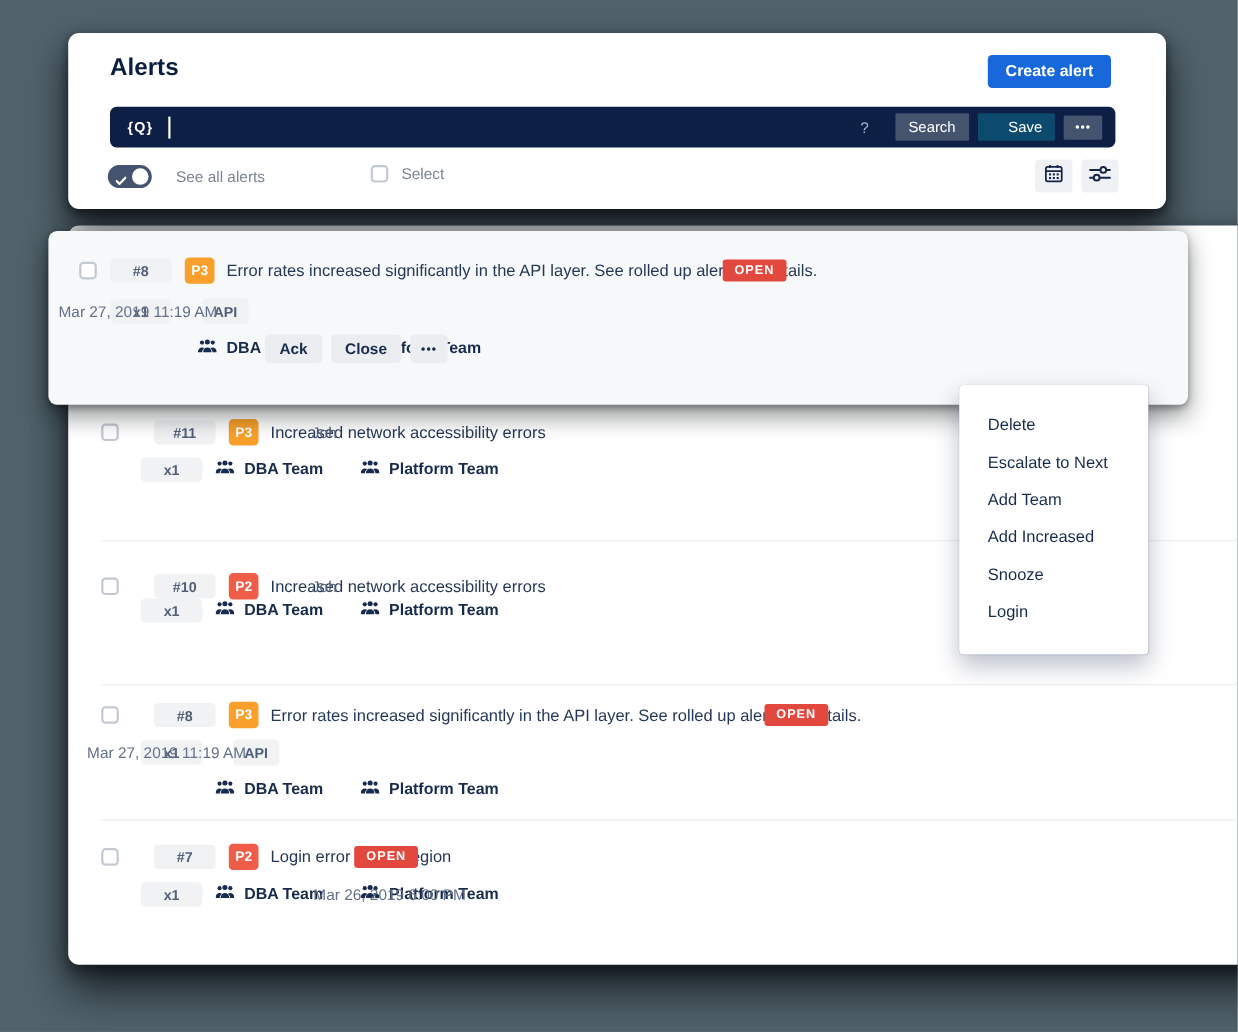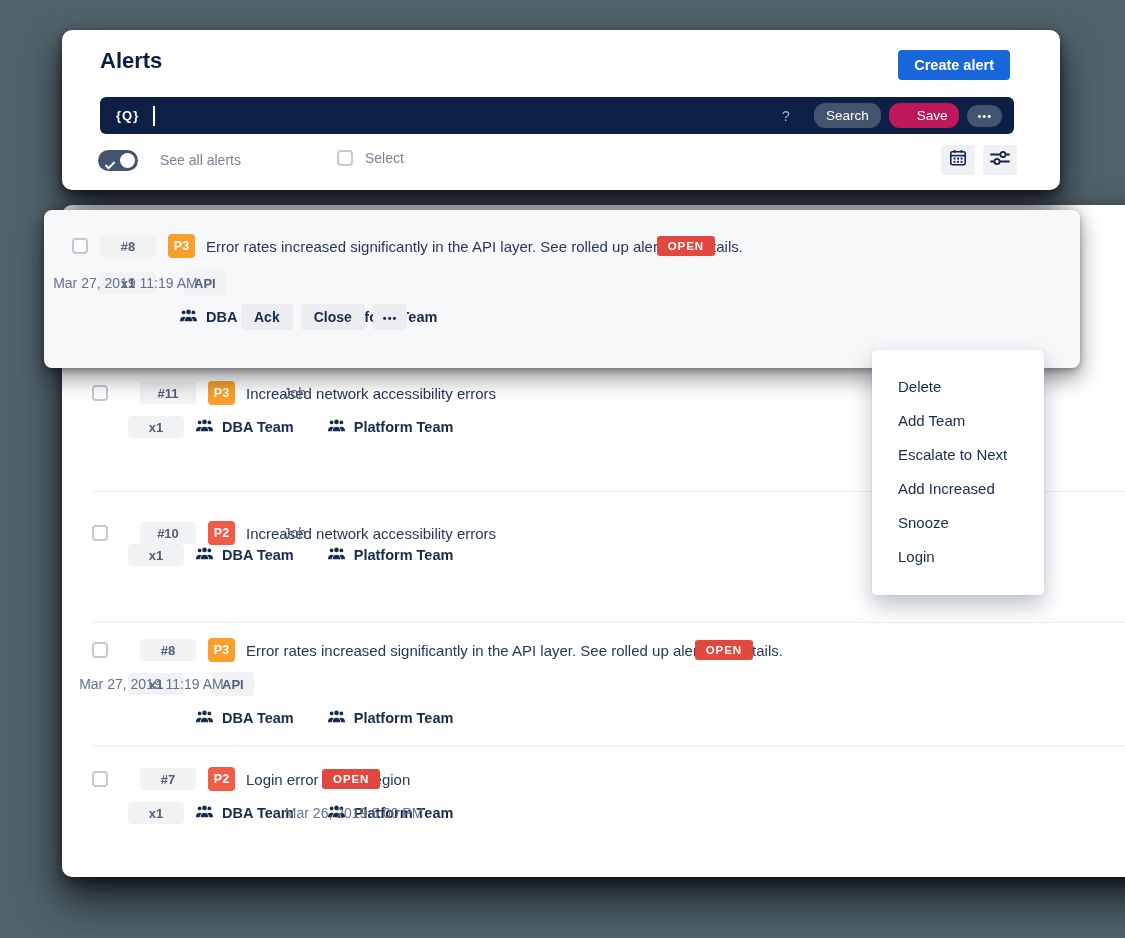--- a/index.html
+++ b/index.html
@@ -18,21 +18,21 @@
 
   
   .page-title{position:absolute;left:38px;top:18px;font-size:22px;font-weight:700;color:#0A1E42;}
   .create-btn{position:absolute;right:50px;top:20px;height:30px;display:flex;align-items:center;padding:0 16px;
     border-radius:4px;color:#fff;font-size:14.5px;font-weight:600;}
   .query-bar{position:absolute;left:38px;right:46px;top:67px;height:37px;border-radius:6px;display:flex;align-items:center;padding:0 12px 0 16px;box-sizing:border-box;}
   .query-icon{color:#fff;font-size:13px;font-weight:600;letter-spacing:1px;}
   .caret{width:2px;height:20px;background:#fff;margin-left:14px;}
   .bar-spacer{flex:1;}
   .help{color:#A7B4CC;font-size:14px;margin-right:16px;}
-  .navy-btn{color:#fff;font-size:13.5px;font-weight:500;border-radius:11px;padding:5px 12px;margin-left:8px;}
+  .navy-btn{color:#fff;font-size:13.5px;font-weight:500;border-radius:1px;padding:5px 12px;margin-left:8px;}
   .navy-btn.dots{padding:5px 10px;letter-spacing:1px;font-size:11px;}
   .toolbar{position:absolute;left:36px;right:43px;top:113px;height:36px;}
   .toggle{position:absolute;left:0;top:7px;width:40px;height:21px;border-radius:11px;}
   .toggle .knob{position:absolute;right:3px;top:3px;width:15px;height:15px;border-radius:50%;background:#fff;}
   .toggle .chk{position:absolute;left:7px;top:6px;}
   .tog-label{position:absolute;left:62px;top:9px;font-size:14px;color:#7A8494;}
   .select-group{position:absolute;left:239px;top:7px;display:flex;align-items:center;gap:12px;}
   .cbx{width:16px;height:16px;border:2px solid #C3C9D3;border-radius:4px;background:#fff;box-sizing:border-box;}
   .sel-label{font-size:14px;color:#7A8494;}
   .icon-btn{position:absolute;top:2px;width:34px;height:30px;background:#EFF1F4;border-radius:4px;display:flex;align-items:center;justify-content:center;}
@@ -70,21 +70,21 @@
   <div class="top-panel">
     <div class="page-title">Alerts</div>
     <div class="create-btn" style="background: rgb(24, 104, 219); margin-left: 12px;">Create alert</div>
 
     <div class="query-bar" style="background: rgb(13, 31, 69);">
       <span class="query-icon">{Q}</span>
       <span class="caret"></span>
       <span class="bar-spacer"></span>
       <span class="help">?</span>
       <span class="navy-btn" style="background: rgb(68, 84, 111);">Search</span>
-      <span class="navy-btn" style="background: #be185d; padding-left: 28px;">Save</span>
+      <span class="navy-btn" style="background: #0c4a6e; padding-left: 28px;">Save</span>
       <span class="navy-btn dots" style="background: rgb(68, 84, 111);">•••</span>
     </div>
 
     <div class="toolbar">
       <div class="toggle" style="background: rgb(68, 84, 111);">
         <span class="chk">
           <svg width="10" height="9" viewBox="0 0 10 9" fill="none" stroke="#fff" stroke-width="2" stroke-linecap="round" stroke-linejoin="round">
               <path d="M1 4.5l2.6 2.7L9 1.6"></path>
             </svg>
         </span>
@@ -337,20 +337,20 @@
       <div class="rc act-group" style="right:30px;">
         <span class="act-btn">Ack</span>
         <span class="act-btn">Close</span>
         <span class="act-btn dots">•••</span>
       </div>
     </div>
   </div>
 
   <div class="menu">
     <div class="menu-item">Delete</div>
+    <div class="menu-item">Escalate to Next</div>
     <div class="menu-item">Add Team</div>
-    <div class="menu-item">Escalate to Next</div>
     <div class="menu-item">Add Increased</div>
     <div class="menu-item">Snooze</div>
     <div class="menu-item">Login</div>
   </div>
 
 </div>
 
 </body></html>

